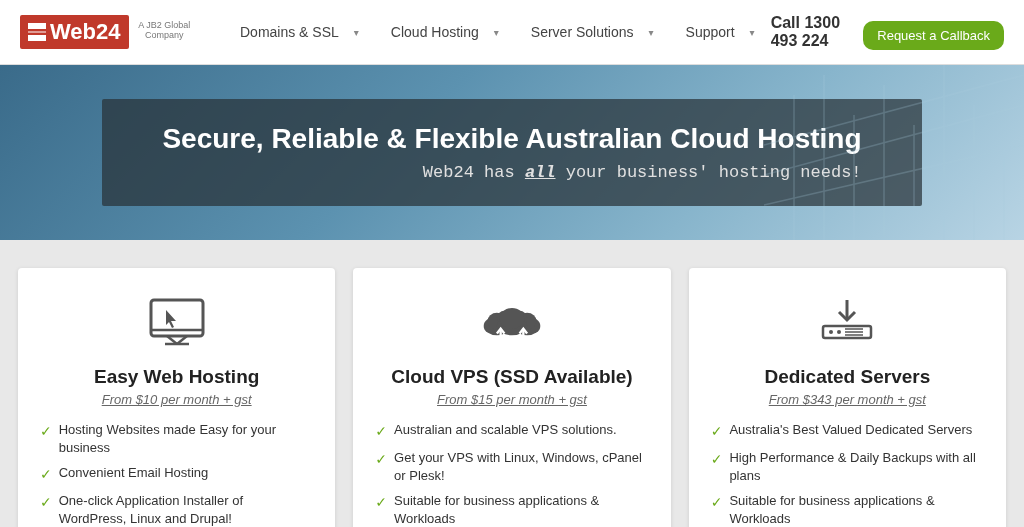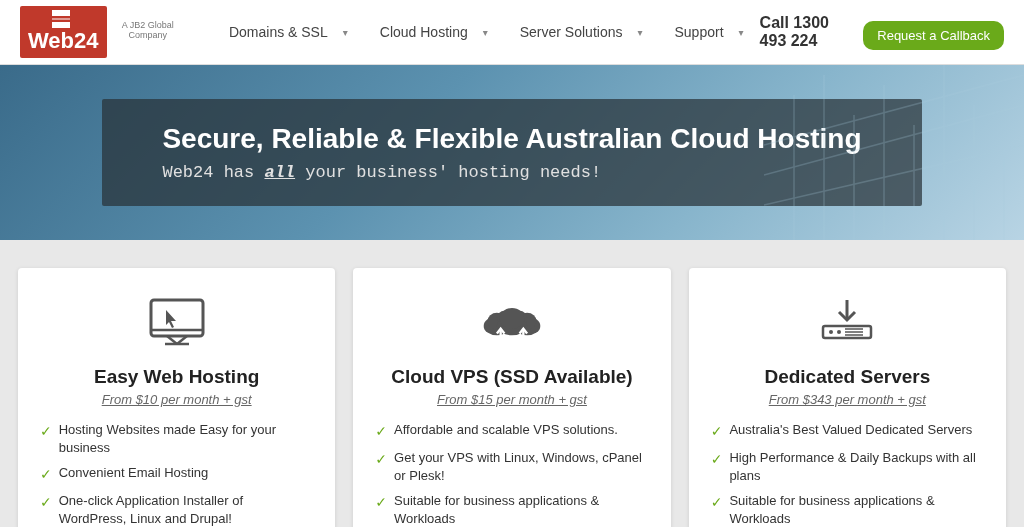--- a/index.html
+++ b/index.html
@@ -23,21 +23,20 @@
     .logo-box {
       background: #c0392b;
       color: #fff;
       font-weight: bold;
       font-size: 22px;
       padding: 4px 8px;
       border-radius: 2px;
       margin-right: 6px;
       display: flex;
       align-items: center;
-      flex-direction: column;
     }
     .logo-sub {
       font-size: 9px;
       color: #777;
       margin-top: -4px;
       display: block;
       text-align: center;
     }
     nav {
       display: flex;
@@ -88,21 +87,21 @@
       height: 175px;
       background: linear-gradient(135deg, #3a6b8a 0%, #5c92b0 40%, #88b5cc 70%, #b8d4e4 100%);
       display: flex;
       align-items: center;
       justify-content: center;
       overflow: hidden;
     }
     .hero-overlay {
       background: rgba(40, 50, 55, 0.72);
       padding: 24px 60px;
-      text-align: left;
+      text-align: right;
       border-radius: 2px;
     }
     .hero-title {
       color: #fff;
       font-size: 28px;
       font-weight: bold;
       margin-bottom: 8px;
     }
     .hero-sub {
       color: #e0e0e0;
@@ -322,21 +321,21 @@
           <line x1="48" y1="48" x2="48" y2="34" stroke="#fff" stroke-width="2.5"></line>
           <polyline points="44,38 48,33 52,38" stroke="#fff" stroke-width="2.5" fill="none"></polyline>
         </svg>
       </div>
     </div>
     <div class="card-title">Cloud VPS (SSD Available)</div>
     <div class="card-price">From $15 per month + gst</div>
     <ul class="card-features">
       <li>
         <span class="check-icon">✓</span>
-        <span>Affordable and scalable VPS solutions.</span>
+        <span>Australian and scalable VPS solutions.</span>
       </li>
       <li>
         <span class="check-icon">✓</span>
         <span>Get your VPS with Linux, Windows, cPanel or Plesk!</span>
       </li>
       <li>
         <span class="check-icon">✓</span>
         <span>Suitable for business applications &amp; Workloads</span>
       </li>
     </ul>

